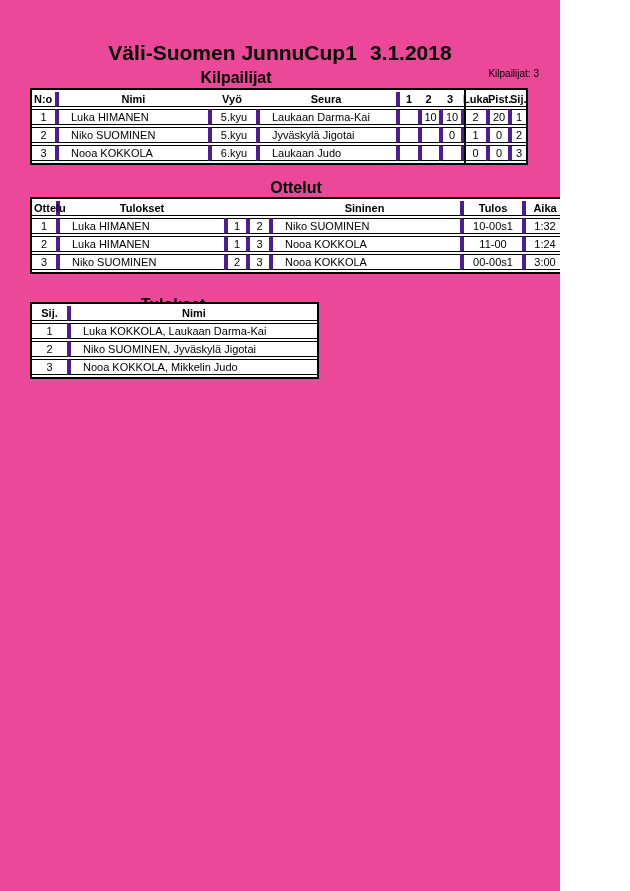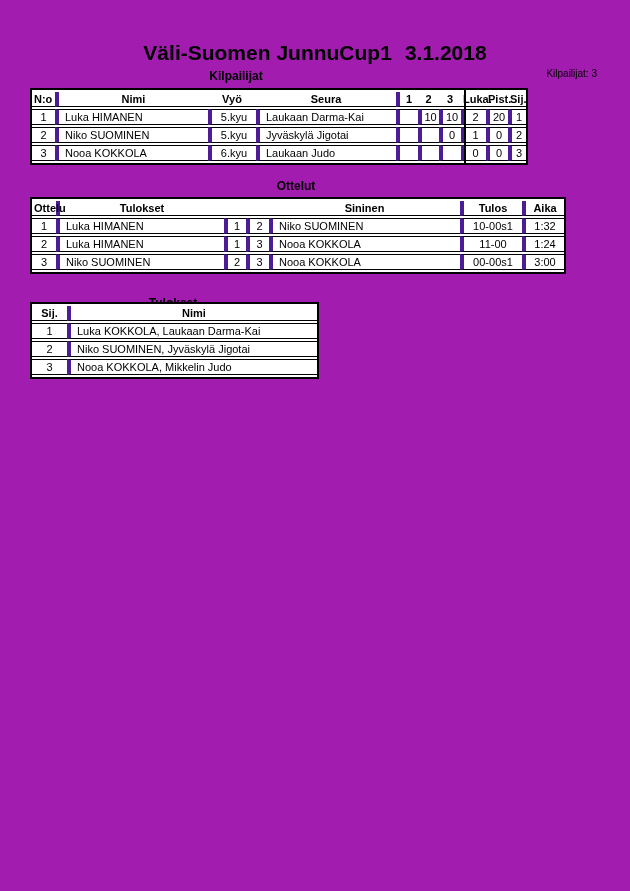--- a/index.html
+++ b/index.html
@@ -4,23 +4,23 @@
 <style>
   * { margin: 0; padding: 0; box-sizing: content-box; }
   html, body { background: #ffffff; }
   body {
     font-family: "Liberation Sans", "DejaVu Sans", sans-serif;
     color: #000000;
     -webkit-font-smoothing: none;
   }
   .page {
     position: relative;
-    width: 630px;
+    width: 560px;
     height: 891px;
-    background: #a21caf;
+    background: #ec4899;
     overflow: hidden;
   }
 
   
   .main-title {
     position: absolute;
     top: 41px;
     left: 0;
     width: 100%;
     display: flex;
@@ -29,33 +29,33 @@
     font-size: 21px;
     font-weight: bold;
     letter-spacing: 0px;
     white-space: nowrap;
   }
   .main-title .gap-s { margin-left: 13px; }
   .main-title .gap-l { margin-left: 36px; }
 
   .section-title {
     position: absolute;
-    font-size: 12px;
+    font-size: 16px;
     font-weight: bold;
     transform: translateX(-50%);
     white-space: nowrap;
   }
   #st-kilpailijat { left: 236px; top: 69px; }
   #st-ottelut    { left: 296px; top: 179px; }
   #st-tulokset   { left: 173px; top: 296px; }
 
   .count-label {
     position: absolute;
     top: 68px;
-    right: 33px;
+    right: 21px;
     font-size: 10px;
     font-weight: normal;
     text-align: center;
   }
 
   
   .tbl-wrap {
     position: absolute;
     border: 2px solid #000000;
     background: #ffffff;
@@ -83,21 +83,21 @@
     font-weight: bold;
     border-bottom: 1px solid #000000;
     margin-top: 44px;
   }
   tbody td {
     border-top: 1px solid #000000;
     border-bottom: 1px solid #000000;
   }
   .bl { border-left: 4px solid #4c1d95; }
   .c  { text-align: center; }
-  .l  { text-align: left; padding-left: 6px; }
+  .l  { text-align: left; padding-left: 12px; }
   .hl { text-align: left; padding-left: 2px; }
 
   
   .vline {
     position: absolute;
     top: -2px;
     bottom: -2px;
     width: 2px;
     background: #000000;
   }

